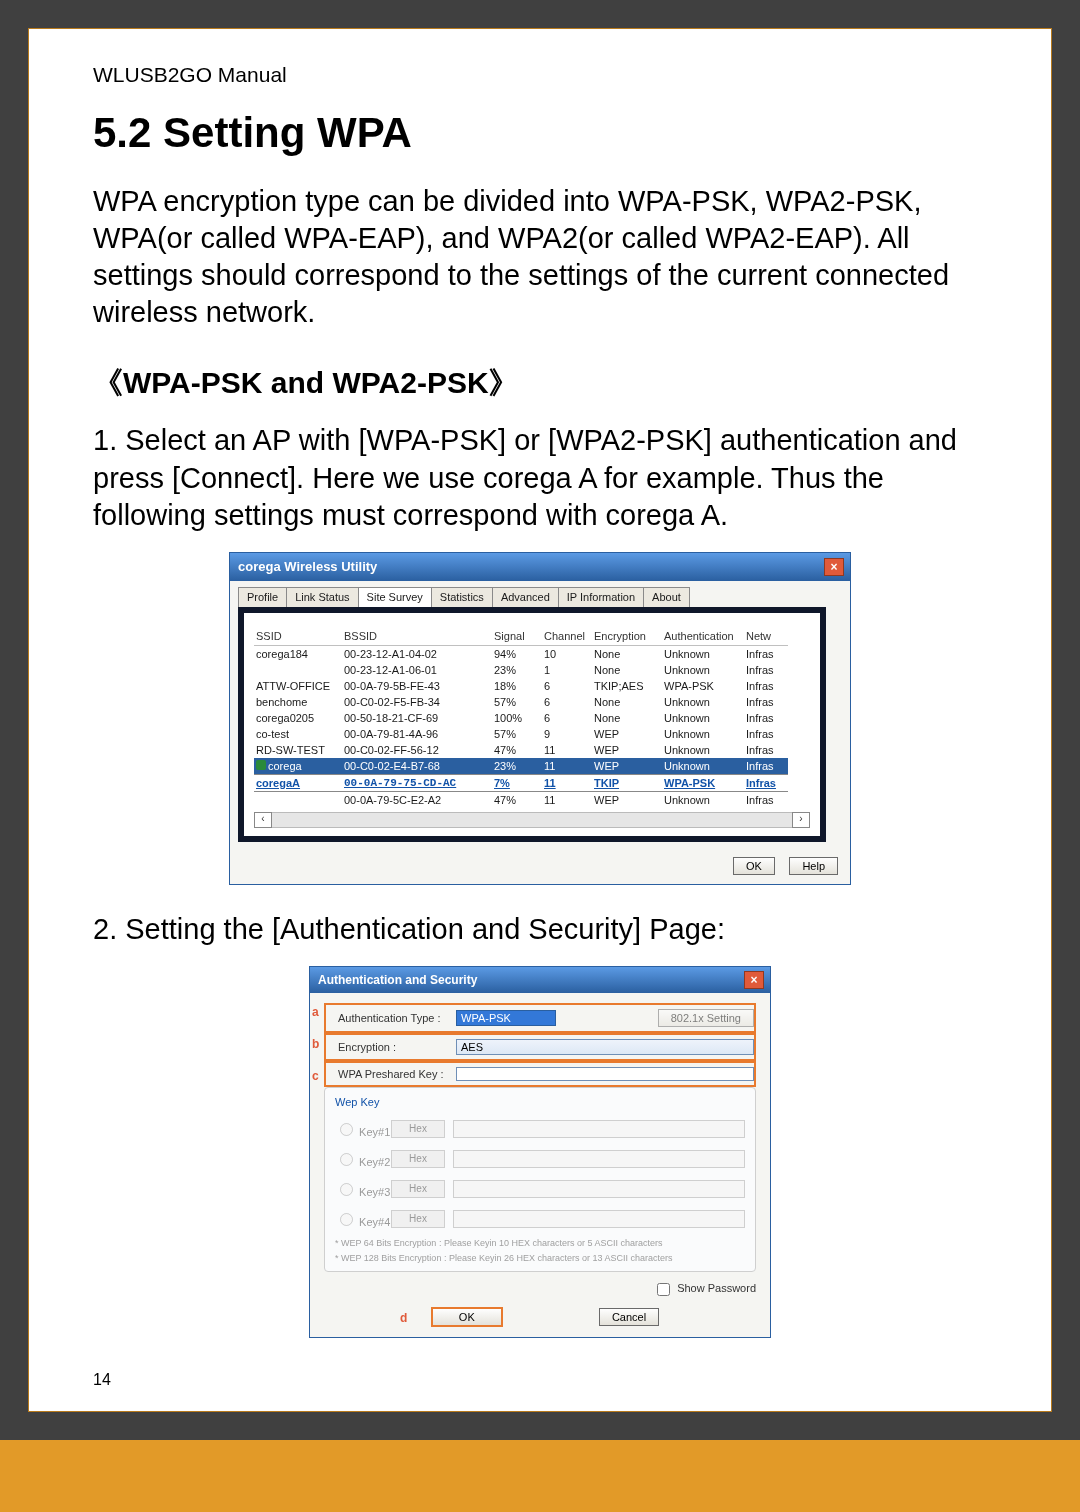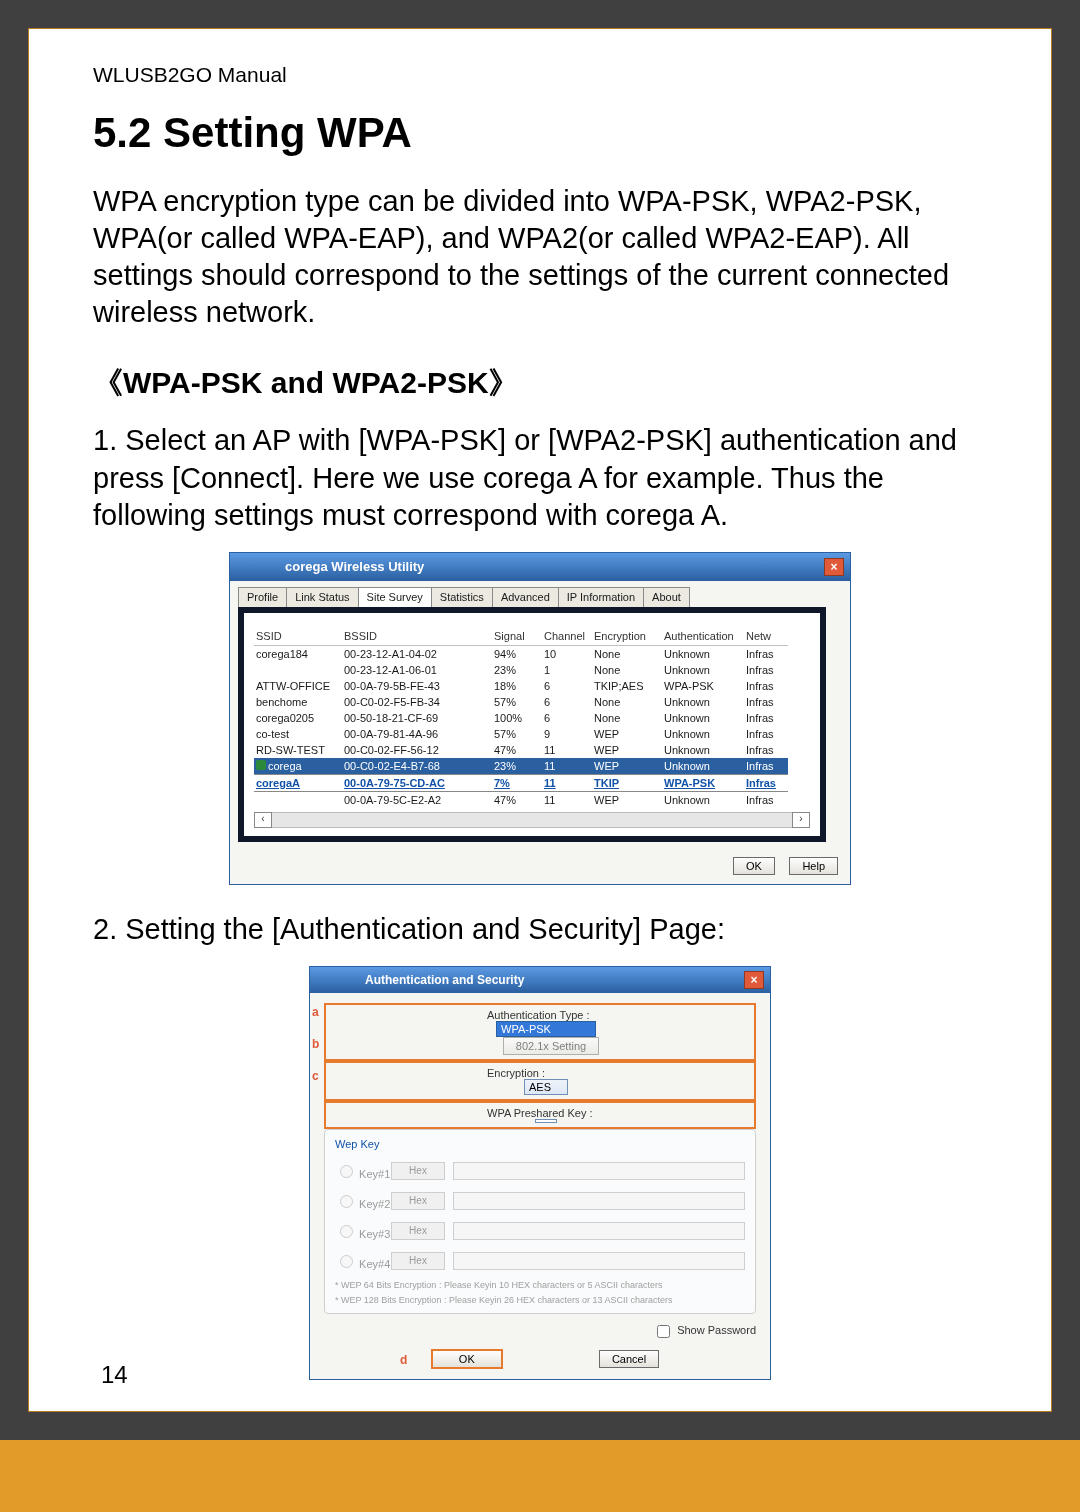--- a/index.html
+++ b/index.html
@@ -65,21 +65,21 @@
   .titlebar {
     display: flex;
     align-items: center;
     background: linear-gradient(#5b9ae4, #2a5fa0);
     color: #fff;
     font-size: 13px;
     font-weight: bold;
     padding: 3px 6px 3px 8px;
     height: 22px;
   }
-  .titlebar .tb-title { flex: 1; margin-left: 47px; }
+  .titlebar .tb-title { flex: 1; }
   .closebox {
     width: 18px; height: 16px;
     background: #e05a3a;
     color: #fff;
     font-size: 12px;
     text-align: center;
     line-height: 16px;
     border: 1px solid #903820;
   }
   .tabs { display: flex; padding: 6px 8px 0 8px; font-size: 11px; }
@@ -125,21 +125,21 @@
     display:inline-block;
     width: 460px;
     border:1px solid #2a5fa0;
     background:#f5f5f2;
     font-family: Tahoma, Arial, sans-serif;
     text-align:left;
     position:relative;
   }
   .dlg2 .titlebar { height:20px; font-size:12px; }
   .dlg2-body { padding: 10px 14px 8px 14px; font-size:11px; position:relative; }
-  .formrow { display:flex; align-items:center; padding:4px 0;flex-direction:column; }
+  .formrow { display:flex; align-items:center; padding:4px 0; }
   .formrow label { width:118px; color:#333; }
   .sel {
     border:1px solid #6f8fb6;
     background: linear-gradient(#eef3fb,#dde8f5);
     font-size:11px;
     padding:1px 16px 1px 4px;
     box-sizing:border-box;
     position:relative;
   }
   .sel.blue { background:#3378d8; color:#fff; border-color:#2a5fa0; }
@@ -156,21 +156,21 @@
   .wepbox .wep-title{ color:#1152a8; font-size:11px; margin-bottom:6px;}
   .weprow{ display:flex; align-items:center; padding:6px 0;justify-content:flex-end;}
   .weprow .wlabel{ width:56px;}
   .hexsel{ width:52px; border:1px solid #cfcfcf; background:#f0f0f0; font-size:10px; height:16px; margin-right:8px; text-align:center; line-height:16px;}
   .wepinput{ flex:1; height:16px; border:1px solid #cfcfcf; background:#f6f6f6;}
   .footnote{ font-size:9px; color:#a0a0a0; line-height:1.2; margin-top:4px;}
   .showpw{ text-align:right; padding:8px 0 6px 0; color:#333;}
   .showpw input{ vertical-align:middle; margin-right:4px;}
   .dlg2-footer{ text-align:center; padding:6px 0 6px 0; position:relative;}
   .page-number{
-    position:absolute; bottom:22px; left:64px; font-size:24px;margin-left:8px;
+    position:absolute; bottom:22px; left:64px; font-size:16px;
   }
   .icon-nic{ width:10px;height:10px;display:inline-block;background:#2a8a3a;margin-right:2px;border-radius:2px;}
 </style>
 </head>
 <body>
 
 <div class="page-outer">
   <div class="page-inner">
 
     <div class="running-header">WLUSB2GO  Manual</div>
@@ -260,21 +260,21 @@
               <div class="gc">Unknown</div>
               <div class="gc">Infras</div>
               <div class="gc" style="background: rgb(42, 95, 160); color: rgb(255, 255, 255);"><span class="icon-nic"></span>corega</div>
               <div class="gc" style="background: rgb(42, 95, 160); color: rgb(255, 255, 255);">00-C0-02-E4-B7-68</div>
               <div class="gc" style="background: rgb(42, 95, 160); color: rgb(255, 255, 255);">23%</div>
               <div class="gc" style="background: rgb(42, 95, 160); color: rgb(255, 255, 255);">11</div>
               <div class="gc" style="background: rgb(42, 95, 160); color: rgb(255, 255, 255);">WEP</div>
               <div class="gc" style="background: rgb(42, 95, 160); color: rgb(255, 255, 255);">Unknown</div>
               <div class="gc" style="background: rgb(42, 95, 160); color: rgb(255, 255, 255);">Infras</div>
               <div class="gc" style="color: rgb(17, 82, 168); text-decoration: underline; font-weight: bold; border-top: 1px solid rgb(136, 136, 136); border-bottom: 1px solid rgb(136, 136, 136);">coregaA</div>
-              <div class="gc" style="color: rgb(17, 82, 168); text-decoration: underline; font-weight: bold; border-top: 1px solid rgb(136, 136, 136); border-bottom: 1px solid rgb(136, 136, 136);">00-0A-79-75-CD-AC</div>
+              <div class="gc" style="color: rgb(17, 82, 168); text-decoration: underline; font-weight: bold; border-top: 1px solid rgb(136, 136, 136); border-bottom: 1px solid rgb(136, 136, 136); font-family: Liberation Mono, monospace;">00-0A-79-75-CD-AC</div>
               <div class="gc" style="color: rgb(17, 82, 168); text-decoration: underline; font-weight: bold; border-top: 1px solid rgb(136, 136, 136); border-bottom: 1px solid rgb(136, 136, 136);">7%</div>
               <div class="gc" style="color: rgb(17, 82, 168); text-decoration: underline; font-weight: bold; border-top: 1px solid rgb(136, 136, 136); border-bottom: 1px solid rgb(136, 136, 136);">11</div>
               <div class="gc" style="color: rgb(17, 82, 168); text-decoration: underline; font-weight: bold; border-top: 1px solid rgb(136, 136, 136); border-bottom: 1px solid rgb(136, 136, 136);">TKIP</div>
               <div class="gc" style="color: rgb(17, 82, 168); text-decoration: underline; font-weight: bold; border-top: 1px solid rgb(136, 136, 136); border-bottom: 1px solid rgb(136, 136, 136);">WPA-PSK</div>
               <div class="gc" style="color: rgb(17, 82, 168); text-decoration: underline; font-weight: bold; border-top: 1px solid rgb(136, 136, 136); border-bottom: 1px solid rgb(136, 136, 136);">Infras</div>
               <div class="gc"></div>
               <div class="gc">00-0A-79-5C-E2-A2</div>
               <div class="gc">47%</div>
               <div class="gc">11</div>
               <div class="gc">WEP</div>

